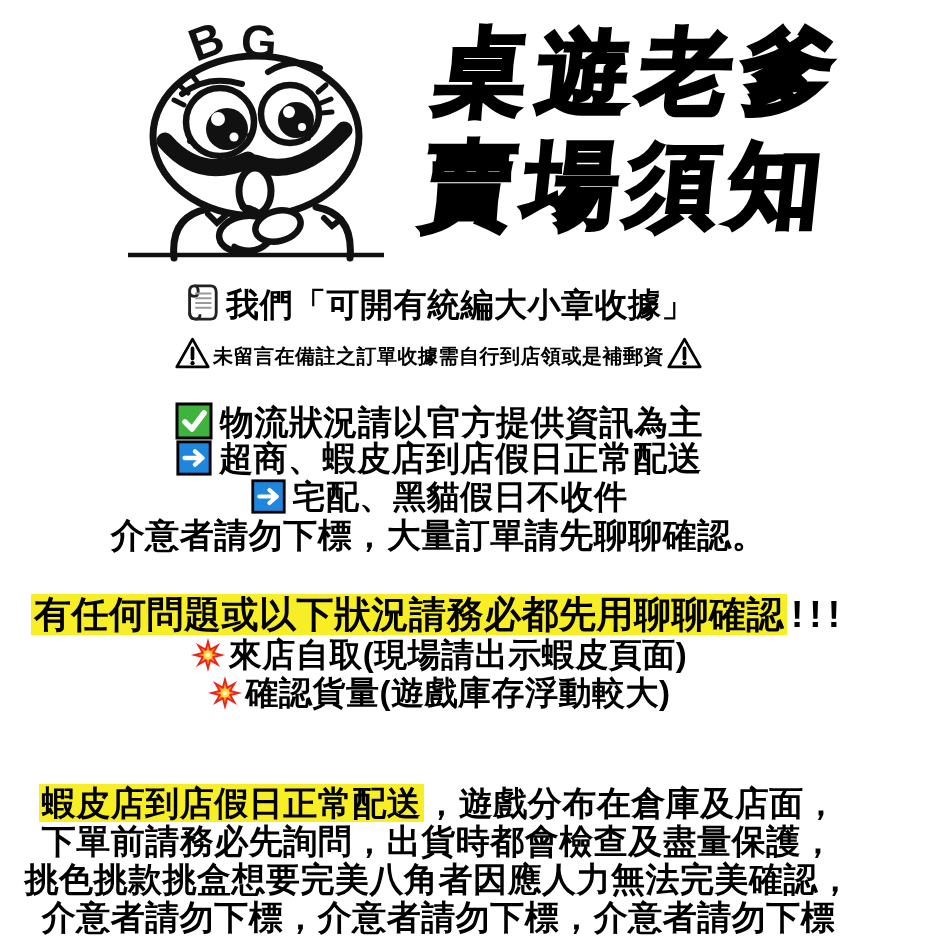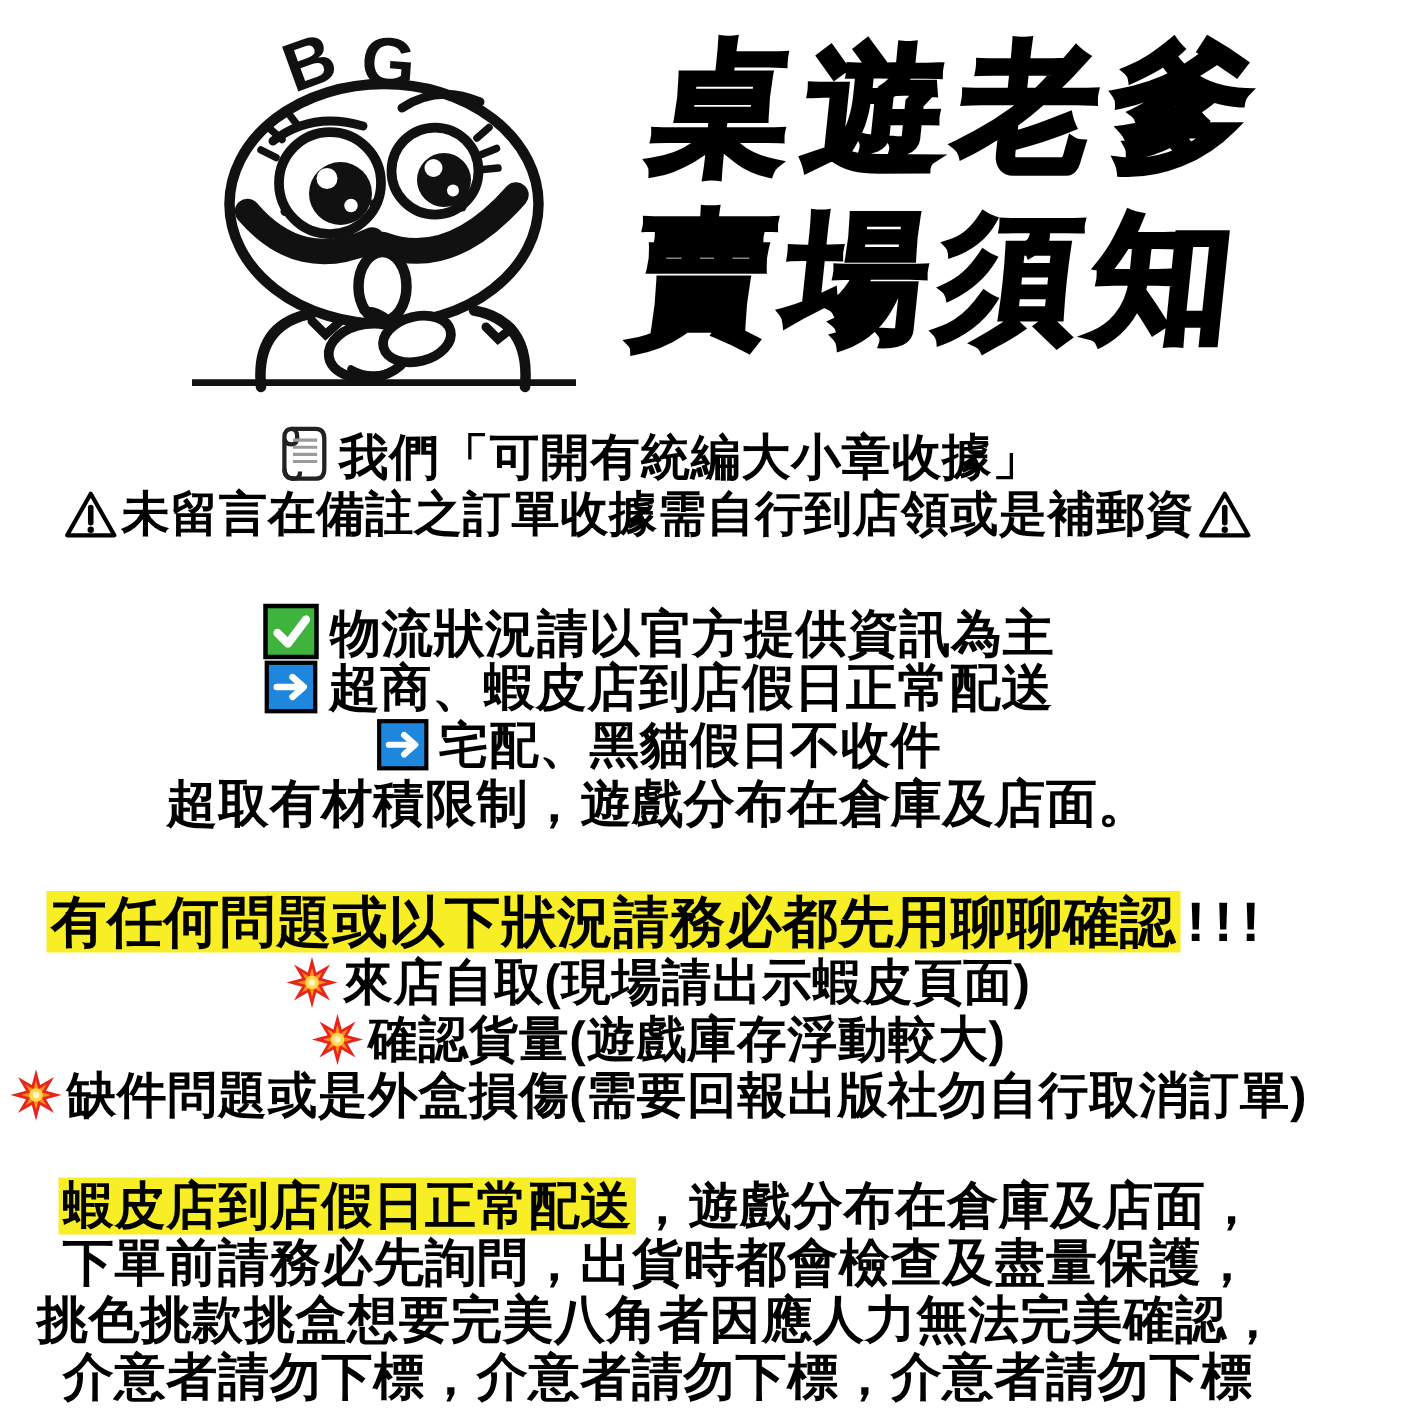--- a/index.html
+++ b/index.html
@@ -78,21 +78,21 @@
     <span class="icon gap-r">
       <svg width="38" height="42" viewBox="0 0 40 44">
         <path d="M13 5 H30 Q36 5 36 12 V33 Q36 40 30 40 H15 Q8 40 8 33 V12" fill="#fff" stroke="#222" stroke-width="3"></path>
         <path d="M13 5 Q8 5 8 11 Q8 16 13 16 Q17 16 17 11 Q17 5 13 5" fill="#fff" stroke="#222" stroke-width="3"></path>
         <path d="M14 13 H31 M14 18 H31 M14 23 H31 M14 28 H31" stroke="#9a9a9a" stroke-width="2.2"></path>
         <path d="M8 33 Q8 40 15 40 Q19 40 19 35" fill="none" stroke="#222" stroke-width="3"></path>
       </svg>
     </span><span>我們「可開有統編大小章收據」</span>
   </div>
 
-  <div class="line" style="top:321px;font-size:32px;">
+  <div class="line" style="top:336px;font-size:20px;">
     <span class="icon" style="margin-right:2px;">
       <svg width="37" height="34" viewBox="0 0 40 36">
         <path d="M20 3 L37 33 H3 Z" fill="#fff" stroke="#000" stroke-width="3" stroke-linejoin="round"></path>
         <path d="M20 13 V24" stroke="#000" stroke-width="4" stroke-linecap="round"></path>
         <circle cx="20" cy="29" r="2.3" fill="#000"></circle>
       </svg>
     </span><span>未留言在備註之訂單收據需自行到店領或是補郵資</span><span class="icon" style="margin-left:2px;">
       <svg width="37" height="34" viewBox="0 0 40 36">
         <path d="M20 3 L37 33 H3 Z" fill="#fff" stroke="#000" stroke-width="3" stroke-linejoin="round"></path>
         <path d="M20 13 V24" stroke="#000" stroke-width="4" stroke-linecap="round"></path>
@@ -122,21 +122,21 @@
   <div class="line" style="top:475px;font-size:33px;">
     <span class="icon gap-r">
       <svg width="37" height="37" viewBox="0 0 40 40">
         <rect x="3" y="3" width="34" height="34" fill="#1f86dd" stroke="#000" stroke-width="3"></rect>
         <path d="M10 20 H27 M21 13 L29 20 L21 27" fill="none" stroke="#fff" stroke-width="4.5" stroke-linecap="round" stroke-linejoin="round"></path>
       </svg>
     </span><span>宅配、黑貓假日不收件</span>
   </div>
 
   <div class="line" style="top:513px;font-size:34px;">
-    <span>超取有材積限制，遊戲分布在倉庫及店面。</span>
+    <span>介意者請勿下標，大量訂單請先聊聊確認。</span>
   </div>
 
   <div class="line" style="top:590px;font-size:37px;">
     <span class="hl">有任何問題或以下狀況請務必都先用聊聊確認</span><span class="gap-l" style="letter-spacing:6px;">!!!</span>
   </div>
 
   <div class="line" style="top:633px;font-size:33px;">
     <span class="icon" style="margin-right:3px;">
       <svg width="36" height="36" viewBox="0 0 40 40">
         <polygon points="39,20 27.4,23.1 33.4,33.4 23.1,27.4 20,39 16.9,27.4 6.6,33.4 12.6,23.1 1,20 12.6,16.9 6.6,6.6 16.9,12.6 20,1 23.1,12.6 33.4,6.6 27.4,16.9" fill="#e8251d"></polygon>
@@ -151,30 +151,20 @@
     <span class="icon" style="margin-right:3px;">
       <svg width="36" height="36" viewBox="0 0 40 40">
         <polygon points="39,20 27.4,23.1 33.4,33.4 23.1,27.4 20,39 16.9,27.4 6.6,33.4 12.6,23.1 1,20 12.6,16.9 6.6,6.6 16.9,12.6 20,1 23.1,12.6 33.4,6.6 27.4,16.9" fill="#e8251d"></polygon>
         <polygon points="39,20 27.4,23.1 33.4,33.4 23.1,27.4 20,39 16.9,27.4 6.6,33.4 12.6,23.1 1,20 12.6,16.9 6.6,6.6 16.9,12.6 20,1 23.1,12.6 33.4,6.6 27.4,16.9" fill="#ff9016" transform="translate(8.4,8.4) scale(0.58)"></polygon>
         <circle cx="20" cy="20" r="5" fill="#ffd84d"></circle>
         <circle cx="20" cy="20" r="2.4" fill="#fff6c8"></circle>
       </svg>
     </span><span>確認貨量(遊戲庫存浮動較大)</span>
   </div>
 
-  <div class="line" style="top:708px;font-size:33px;">
-    <span class="icon" style="margin-right:3px;">
-      <svg width="36" height="36" viewBox="0 0 40 40">
-        <polygon points="39,20 27.4,23.1 33.4,33.4 23.1,27.4 20,39 16.9,27.4 6.6,33.4 12.6,23.1 1,20 12.6,16.9 6.6,6.6 16.9,12.6 20,1 23.1,12.6 33.4,6.6 27.4,16.9" fill="#e8251d"></polygon>
-        <polygon points="39,20 27.4,23.1 33.4,33.4 23.1,27.4 20,39 16.9,27.4 6.6,33.4 12.6,23.1 1,20 12.6,16.9 6.6,6.6 16.9,12.6 20,1 23.1,12.6 33.4,6.6 27.4,16.9" fill="#ff9016" transform="translate(8.4,8.4) scale(0.58)"></polygon>
-        <circle cx="20" cy="20" r="5" fill="#ffd84d"></circle>
-        <circle cx="20" cy="20" r="2.4" fill="#fff6c8"></circle>
-      </svg>
-    </span><span>缺件問題或是外盒損傷(需要回報出版社勿自行取消訂單)</span>
-  </div>
 
   <div class="line" style="top:781px;font-size:34px;">
     <span class="hl">蝦皮店到店假日正常配送</span><span>，遊戲分布在倉庫及店面，</span>
   </div>
   <div class="line" style="top:819px;font-size:34px;">
     <span>下單前請務必先詢問，出貨時都會檢查及盡量保護，</span>
   </div>
   <div class="line" style="top:857px;font-size:34px;">
     <span>挑色挑款挑盒想要完美八角者因應人力無法完美確認，</span>
   </div>

